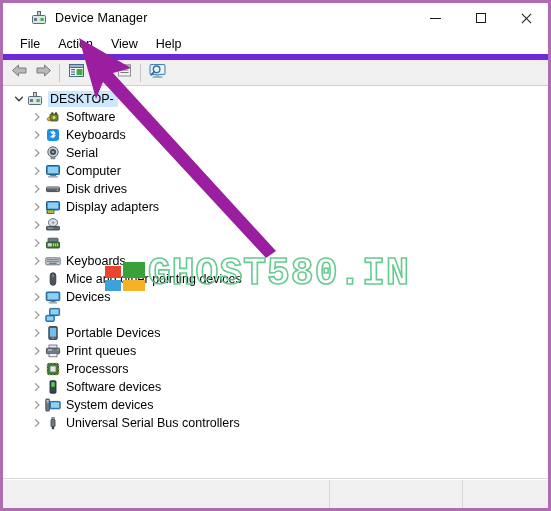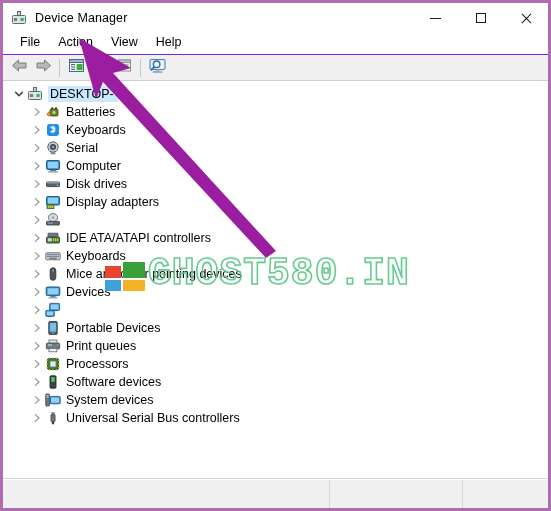--- a/index.html
+++ b/index.html
@@ -29,20 +29,21 @@
   }
 
   
   #titlebar {
     height: 30px;
     flex: 0 0 30px;
     background: #ffffff;
     display: flex;
     align-items: center;
     position: relative;
+    padding-left: 20px;
   }
   #titlebar .app-icon {
     width: 16px; height: 16px;
     margin-left: 8px; margin-right: 8px;
     position: relative;
     flex: 0 0 16px;
   }
   #titlebar .title-text {
     font-size: 12.5px;
     color: #000000;
@@ -84,24 +85,25 @@
   }
   .wc-close:before { transform: rotate(45deg); }
   .wc-close:after  { transform: rotate(-45deg); }
 
   
   #menubar {
     height: 21px;
     flex: 0 0 21px;
     background: #ffffff;
     display: flex;
+    align-items: center;
     padding-left: 8px;
     font-size: 12.5px;
     color: #000;
-    border-bottom: 1px solid #6d28d9;
+    border-bottom: 6px solid #6d28d9;
   }
   #menubar .menu-item {
     padding: 2px 9px;
     cursor: default;
     white-space: nowrap;
   }
 
   
   #toolbar {
     height: 26px;
@@ -340,21 +342,21 @@
       </span>
       <span class="nicon">
         <svg width="16" height="16" viewBox="0 0 16 16">
           <rect x="5" y="5" width="8" height="7" rx="1.2" fill="#6d7d3c" stroke="#3f4a22" stroke-width="0.8"></rect>
           <rect x="6.3" y="3.4" width="2" height="1.8" fill="#39421f"></rect>
           <rect x="10" y="3.4" width="2" height="1.8" fill="#39421f"></rect>
           <path d="M5 8 C3 8 2 9.4 2.4 10.8 C2.8 12.2 4.6 12.2 5 10.8" fill="#e9a227" stroke="#8a6010" stroke-width="0.8"></path>
           <circle cx="9" cy="8.4" r="1.6" fill="#cfe03a"></circle>
         </svg>
       </span>
-      <span class="nlabel">Batteries</span>
+      <span class="nlabel">Software</span>
     </div>
 
     <div class="node child">
       <span class="twisty">
         <svg width="10" height="10" viewBox="0 0 10 10">
             <path d="M3.4 1.6 L7 5 L3.4 8.4" fill="none" stroke="#9a9a9a" stroke-width="1.3" stroke-linecap="round" stroke-linejoin="round"></path>
           </svg>
       </span>
       <span class="nicon">
         <svg width="16" height="16" viewBox="0 0 16 16">
@@ -459,21 +461,20 @@
       <span class="nicon">
         <svg width="16" height="16" viewBox="0 0 16 16">
           <rect x="1.5" y="7" width="13" height="6" rx="0.8" fill="#3f7f35" stroke="#24501d" stroke-width="0.9"></rect>
           <rect x="2.8" y="8.2" width="4" height="3.2" fill="#cfd6d9"></rect>
           <rect x="8" y="8.4" width="1.3" height="2.8" fill="#d9c44c"></rect>
           <rect x="10" y="8.4" width="1.3" height="2.8" fill="#d9c44c"></rect>
           <rect x="12" y="8.4" width="1.3" height="2.8" fill="#d9c44c"></rect>
           <rect x="3" y="3.2" width="10" height="3.4" rx="0.6" fill="#6e7a84" stroke="#414a52" stroke-width="0.8"></rect>
         </svg>
       </span>
-      <span class="nlabel">IDE ATA/ATAPI controllers</span>
     </div>
 
     <div class="node child">
       <span class="twisty">
         <svg width="10" height="10" viewBox="0 0 10 10">
             <path d="M3.4 1.6 L7 5 L3.4 8.4" fill="none" stroke="#9a9a9a" stroke-width="1.3" stroke-linecap="round" stroke-linejoin="round"></path>
           </svg>
       </span>
       <span class="nicon">
         <svg width="16" height="16" viewBox="0 0 16 16">

